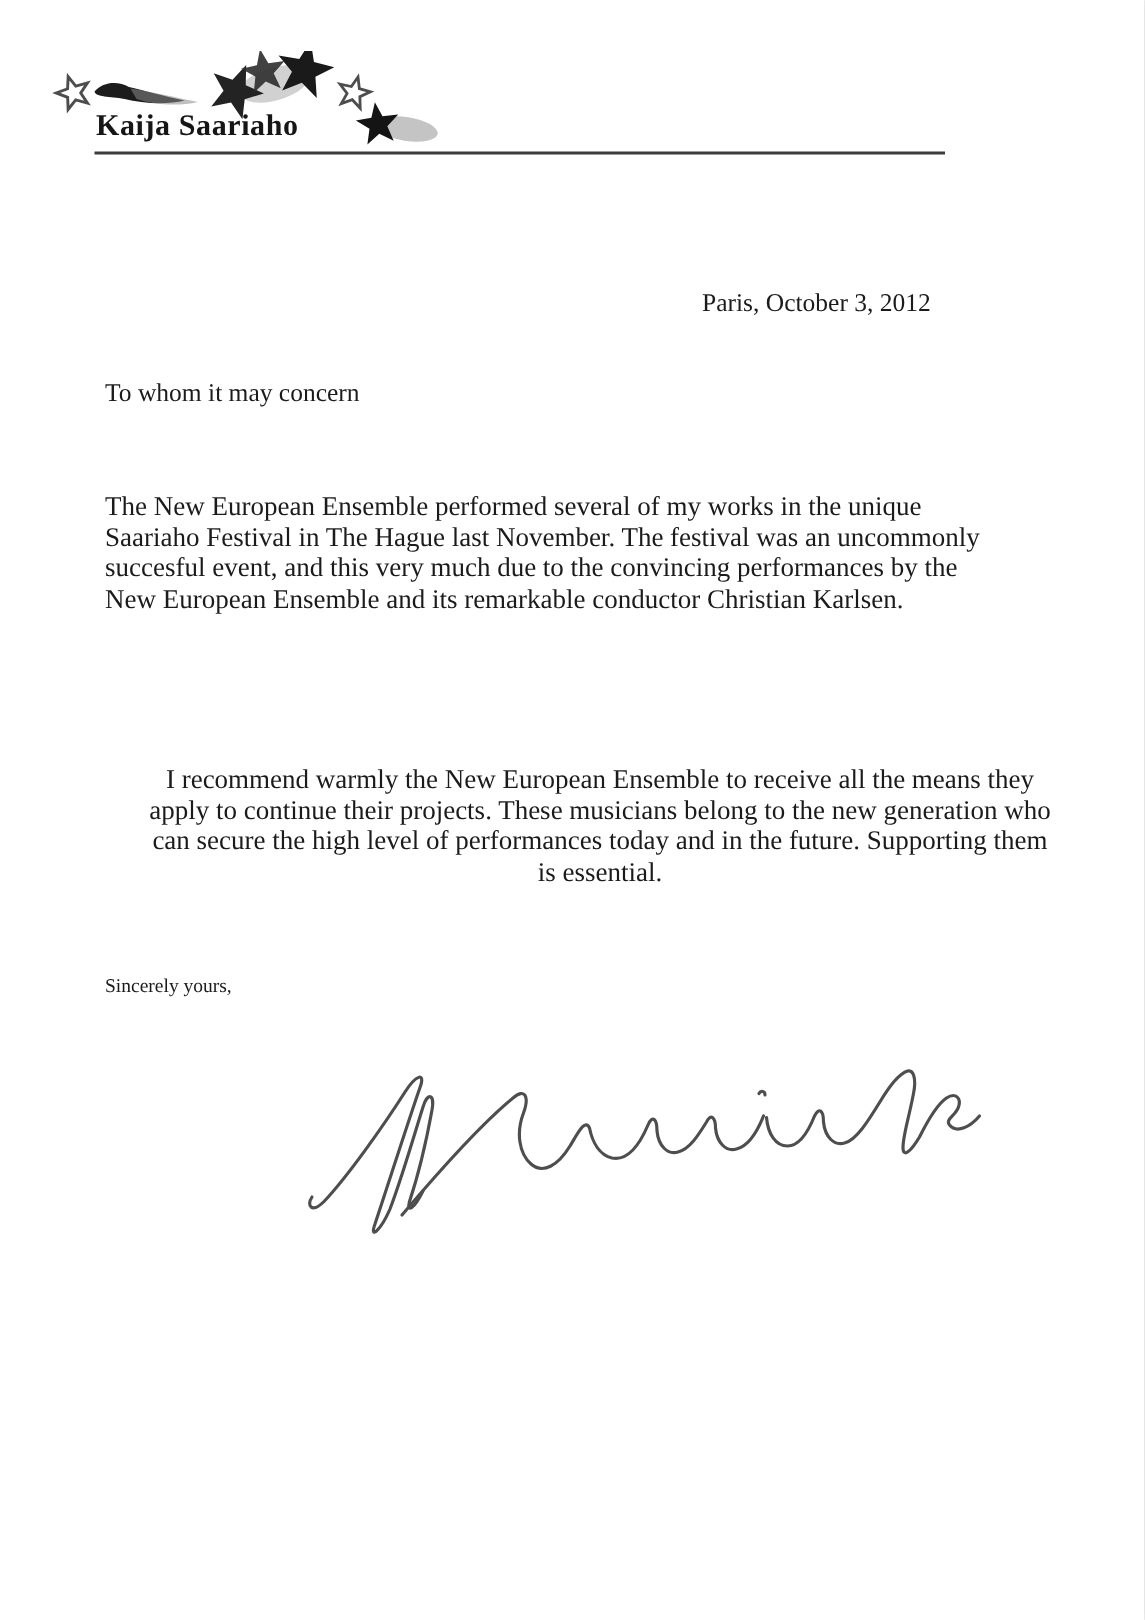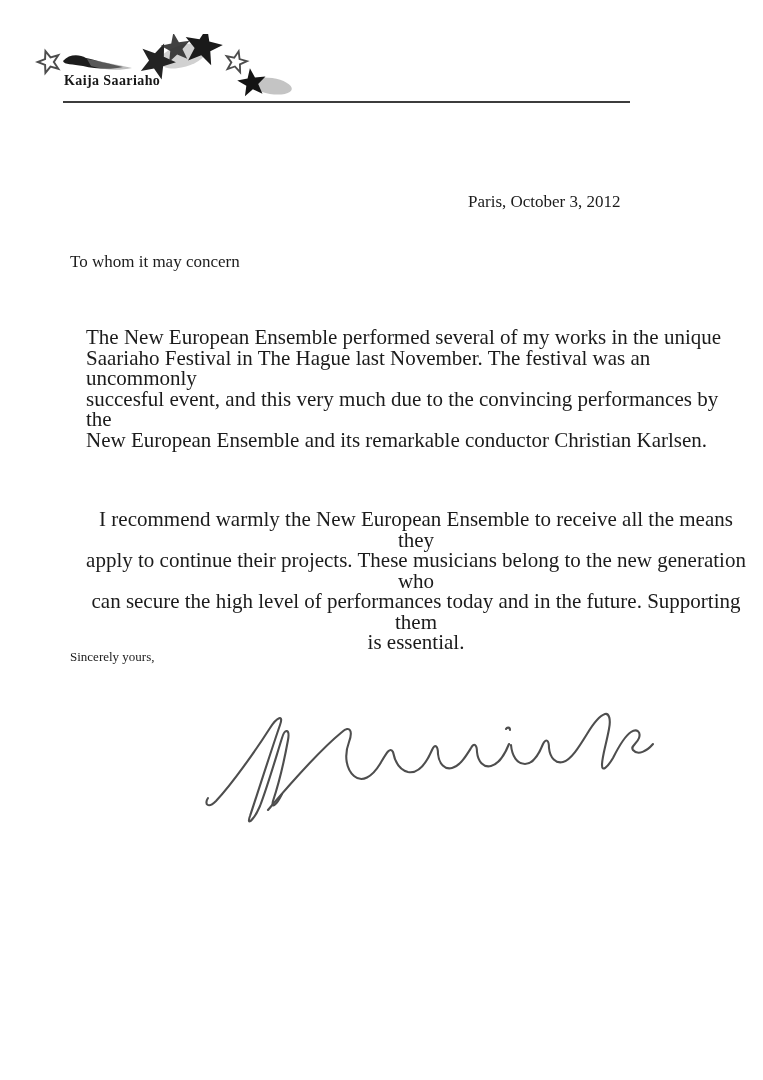--- a/index.html
+++ b/index.html
@@ -22,21 +22,21 @@
     position: absolute;
     left: 35px;
     top: 34px;
     width: 260px;
     height: 75px;
   }
   .letterhead-name {
     position: absolute;
     left: 64px;
     top: 73px;
-    font-size: 14px;
+    font-size: 20px;
     font-weight: 700;
     letter-spacing: 0.4px;
     color: #161616;
     white-space: nowrap;
   }
   .letterhead-rule {
     position: absolute;
     left: 63px;
     top: 101px;
     width: 567px;
@@ -52,24 +52,24 @@
   }
   .salutation {
     position: absolute;
     left: 70px;
     top: 252px;
     font-size: 17px;
     white-space: nowrap;
   }
   .para {
     position: absolute;
-    left: 86px;
+    left: 70px;
     width: 660px;
     margin: 0;
-    font-size: 21px;
+    font-size: 18px;
     line-height: 20.5px;
     white-space: pre-line;
   }
   .para-1 { top: 327px; }
   .para-2 { top: 427px; }
   .para-3 { top: 509px; text-align: center; }
   .closing {
     position: absolute;
     left: 70px;
     top: 649px;

